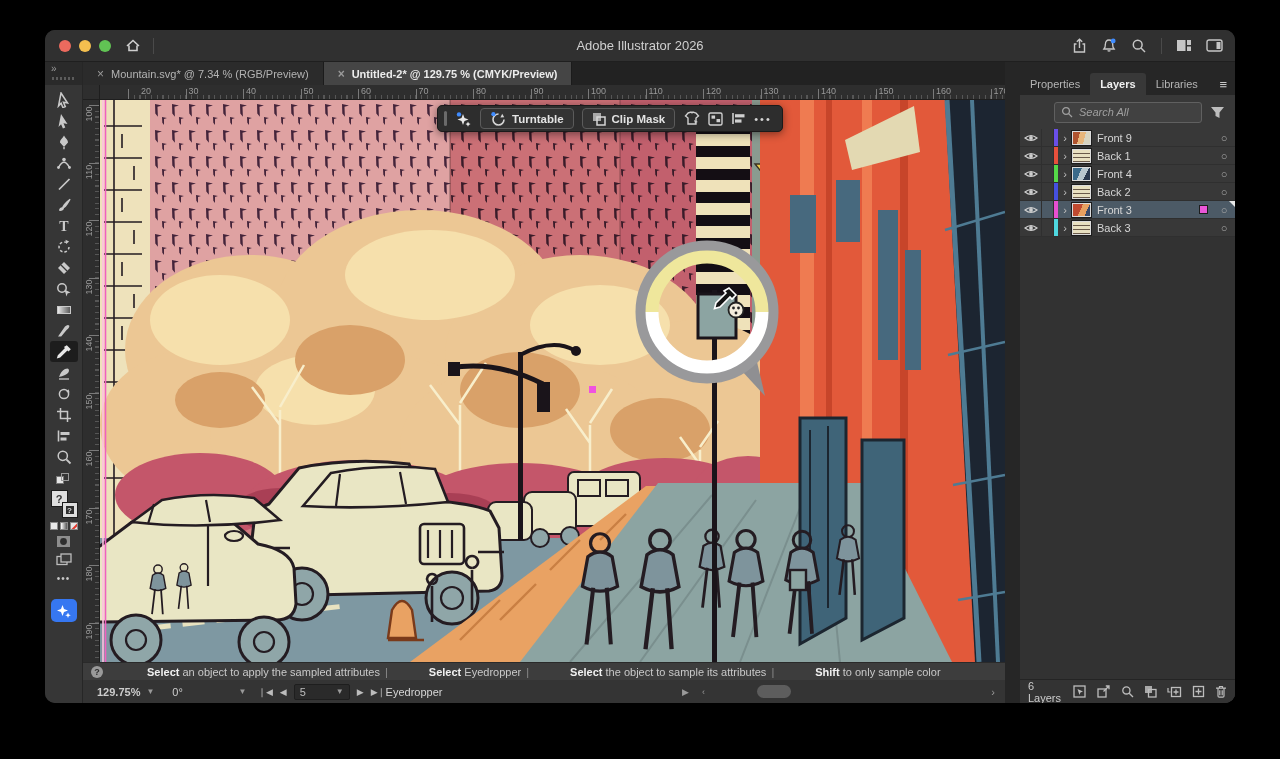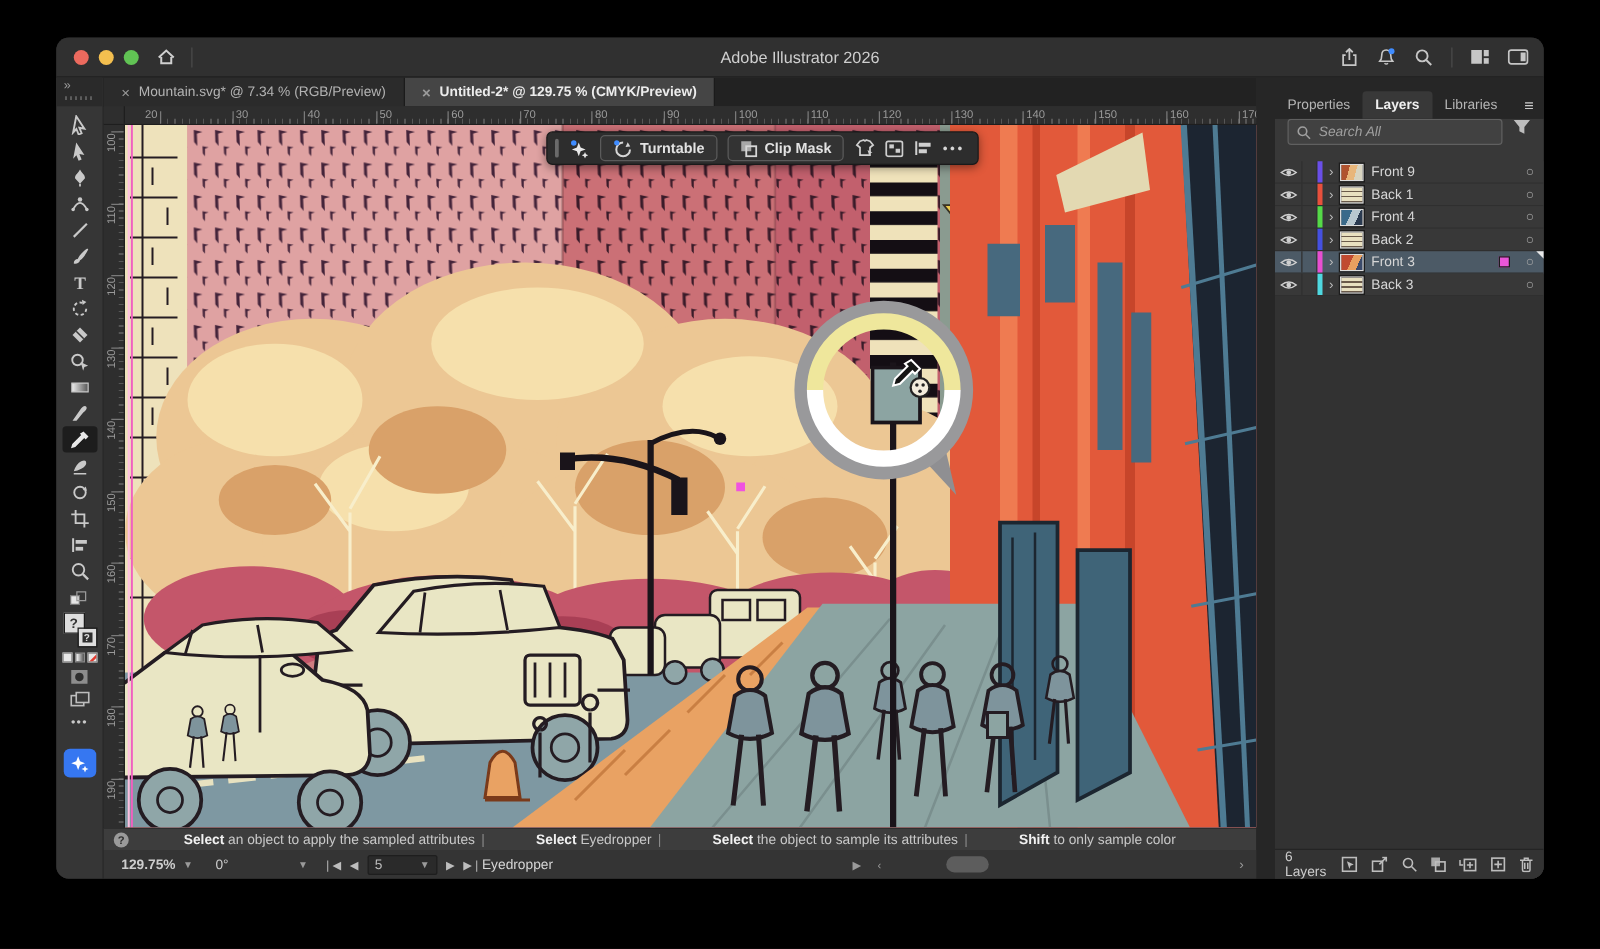--- a/index.html
+++ b/index.html
@@ -112,21 +112,21 @@
   .bb-arrow { position:absolute; right:10px; color:#9a9a9a; font-size:11px; }
   .bb-pre { color:#9a9a9a; font-size:9px; }
 
   
   .panel-top { height:11px; background:#262626; }
   .panel-tabs { height:22px; background:#262626; display:flex; align-items:stretch; position:relative; font-size:11px; }
   .ptab { display:flex; align-items:center; padding:0 10px; color:#b5b5b5; }
   .ptab.active { background:#383838; color:#f0f0f0; font-weight:bold; border-radius:3px 3px 0 0; }
   .pmenu { position:absolute; right:8px; top:4px; color:#c9c9c9; font-size:13px; }
   .panel-body { background:#383838; flex:1; display:flex; flex-direction:column; }
-  .search-row { height:34px; display:flex; align-items:flex-start; gap:8px; padding:0 10px; }
+  .search-row { height:34px; display:flex; align-items:center; gap:8px; padding:0 10px;margin-left:24px; }
   .search-box { flex:1; height:21px; background:#414141; border:1px solid #606060; border-radius:3px;
     display:flex; align-items:center; gap:6px; padding:0 6px; color:#9f9f9f; }
   .search-box .ph { font-style:italic; font-size:11px; }
   .layers-list { display:flex; flex-direction:column; }
   .lrow { height:18px; display:flex; align-items:center; font-size:11px; color:#d6d6d6;
     border-bottom:1px solid #2f2f2f; background:#383838; position:relative; }
   .lrow.selected { background:#4c5a66; }
   .lrow.selected::after { content:""; position:absolute; right:0; top:0;
     border-top:6px solid #e8e8e8; border-left:6px solid transparent; }
   .l-eye { width:22px; display:flex; justify-content:center; border-right:1px solid #2f2f2f; height:100%; align-items:center; color:#cfcfcf;}
@@ -395,21 +395,21 @@
         <div class="tab active">
           <span class="tab-close">×</span>
           <span>Untitled-2* @ 129.75 % (CMYK/Preview)</span>
         </div>
       </div>
 
       <div class="rulerrow">
         <div class="ruler-corner"></div>
         <div class="hruler" id="hruler">
             <span class="htick" style="left: 28px;"></span>
-            <span class="hnum" style="left: 16px;">20</span>
+            <span class="hnum" style="left: 41px;">20</span>
             <span class="htick" style="left: 85.5px;"></span>
             <span class="hnum" style="left: 88.5px;">30</span>
             <span class="htick" style="left: 143px;"></span>
             <span class="hnum" style="left: 146px;">40</span>
             <span class="htick" style="left: 200.5px;"></span>
             <span class="hnum" style="left: 203.5px;">50</span>
             <span class="htick" style="left: 258px;"></span>
             <span class="hnum" style="left: 261px;">60</span>
             <span class="htick" style="left: 315.5px;"></span>
             <span class="hnum" style="left: 318.5px;">70</span>

